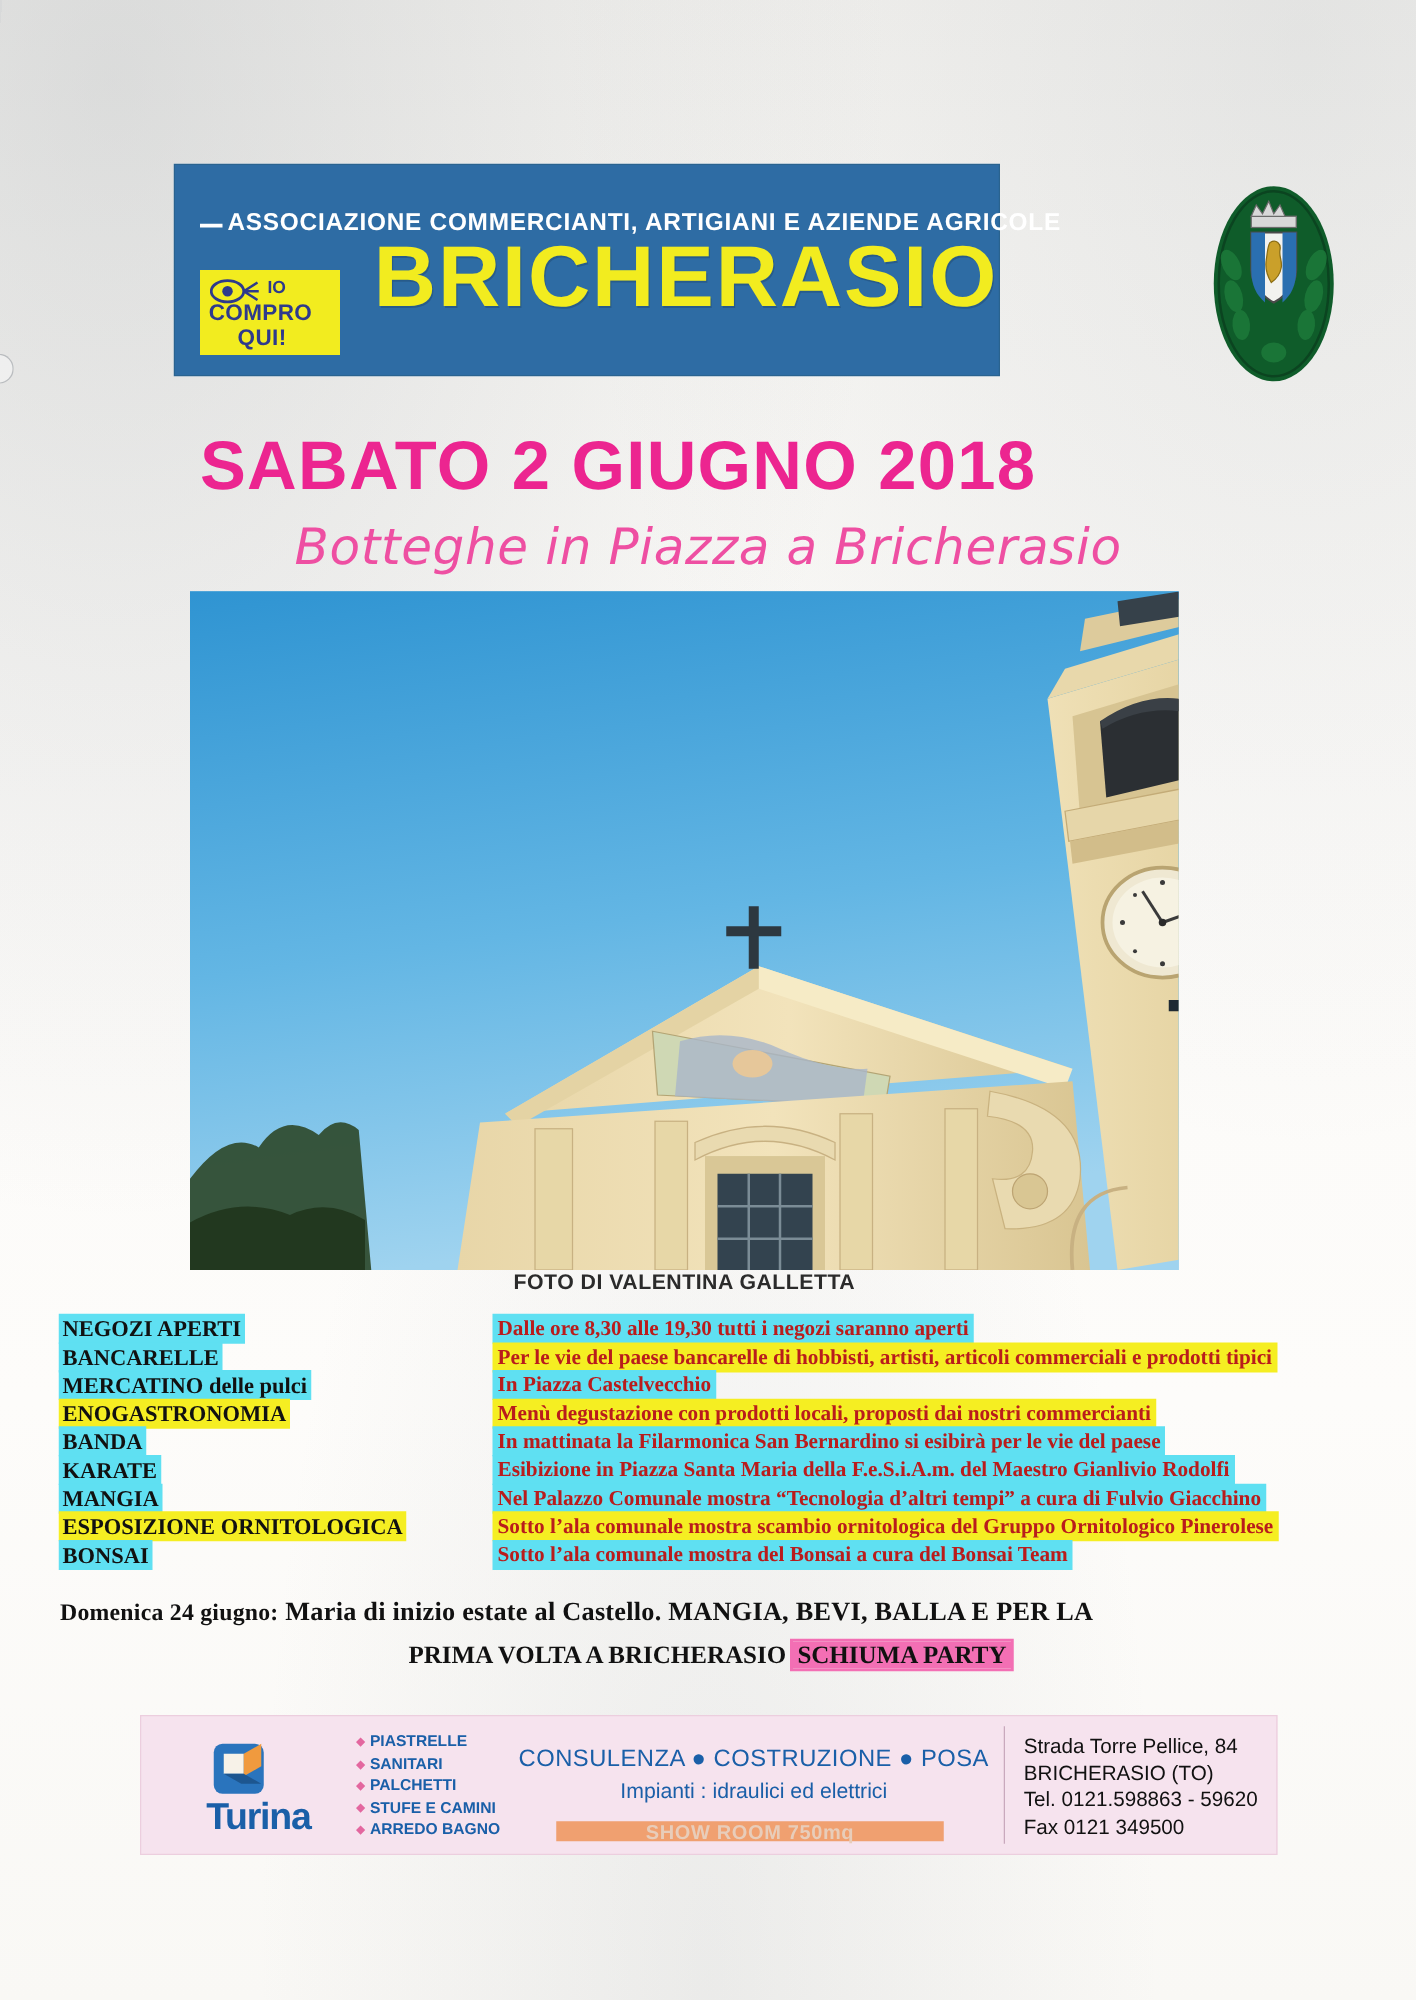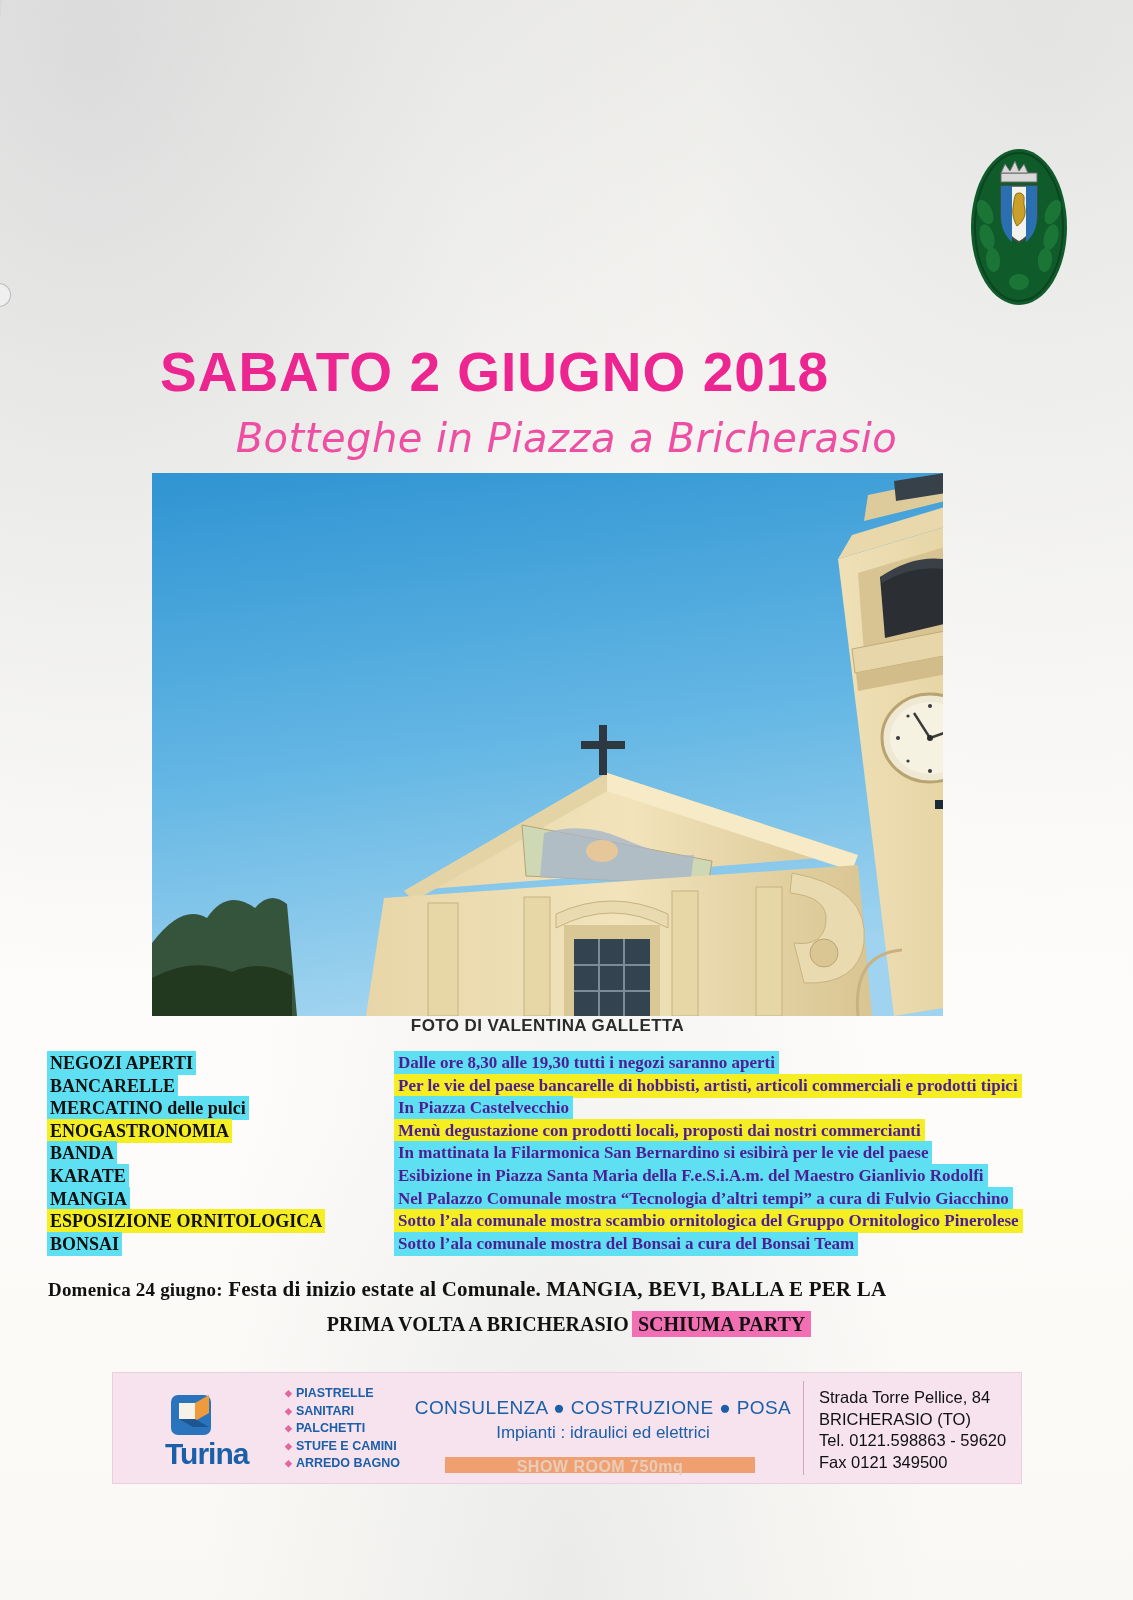--- a/index.html
+++ b/index.html
@@ -216,21 +216,21 @@
     padding: 1px 2px 1px 2px;
     line-height: 20px;
   }
   .pdesc {
     position: absolute;
     left: 347px;
     top: 0;
     font-family: "Liberation Serif", serif;
     font-weight: bold;
     font-size: 17px;
-    color: #4c1d95;
+    color: #b91c1c;
     white-space: nowrap;
     padding: 1px 3px;
     line-height: 20px;
   }
   .hl-cyan  { background: #5fe0f2; box-shadow: 0 0 0 1px #5fe0f2; }
   .hl-yellow{ background: #f5ee22; box-shadow: 0 0 0 1px #f5ee22; }
 
   
   #domenica {
     position: absolute;
@@ -347,20 +347,38 @@
     line-height: 21.5px;
   }
 </style>
 </head>
 <body>
 
 <div id="page">
   <div id="scan-noise"></div>
   <div id="left-notch"></div>
 
+  <div id="banner">
+    <div id="banner-rule"></div>
+    <div id="banner-assoc">ASSOCIAZIONE COMMERCIANTI, ARTIGIANI E AZIENDE AGRICOLE</div>
+    <div id="banner-title">BRICHERASIO</div>
+
+    <div id="badge">
+      <div id="badge-eye">
+        <svg width="40" height="22" viewBox="0 0 40 22">
+          <ellipse cx="14" cy="11" rx="13" ry="8.5" fill="none" stroke="#2e3a8c" stroke-width="2.2"></ellipse>
+          <circle cx="14" cy="11" r="4.2" fill="#2e3a8c"></circle>
+          <path d="M27 11 L38 4 M27 11 L38 18 M28 11 L39 11" stroke="#2e3a8c" stroke-width="2" fill="none"></path>
+        </svg>
+      </div>
+      <div id="badge-io">IO</div>
+      <div id="badge-compro">COMPRO</div>
+      <div id="badge-qui">QUI!</div>
+    </div>
+  </div>
 
   <div id="crest">
     <svg width="104" height="170" viewBox="0 0 104 170">
       <ellipse cx="52" cy="85" rx="48" ry="78" fill="#0f5c2a"></ellipse>
       <ellipse cx="52" cy="85" rx="44" ry="74" fill="none" stroke="#0b4420" stroke-width="2"></ellipse>
 
       <g fill="#1d7a3a" opacity="0.85">
         <ellipse cx="18" cy="70" rx="7" ry="13" transform="rotate(-25 18 70)"></ellipse>
         <ellipse cx="20" cy="95" rx="7" ry="13" transform="rotate(-15 20 95)"></ellipse>
         <ellipse cx="26" cy="118" rx="7" ry="12" transform="rotate(-5 26 118)"></ellipse>
@@ -550,21 +568,21 @@
       <span class="pdesc hl-yellow">Sotto l’ala comunale mostra scambio ornitologica del Gruppo Ornitologico Pinerolese</span>
     </div>
     <div class="prow">
       <span class="pterm hl-cyan">BONSAI</span>
       <span class="pdesc hl-cyan">Sotto l’ala comunale mostra del Bonsai a cura del Bonsai Team</span>
     </div>
   </div>
 
   <div id="domenica">
     <div id="dom-line1">
-      <span class="small">Domenica 24 giugno:</span><span> Festa di inizio estate al Comunale. MANGIA, BEVI, BALLA E PER LA</span>
+      <span class="small">Domenica 24 giugno:</span><span> Maria di inizio estate al Castello. MANGIA, BEVI, BALLA E PER LA</span>
     </div>
     <div id="dom-line2">
       <span>PRIMA VOLTA A BRICHERASIO </span><span id="schiuma">SCHIUMA PARTY</span>
     </div>
   </div>
 
   <div id="sponsor">
     <div id="sp-logo">
       <svg width="160" height="52" viewBox="0 0 160 52">
         <rect x="6" y="4" width="40" height="40" rx="7" fill="#2a74bd"></rect>

